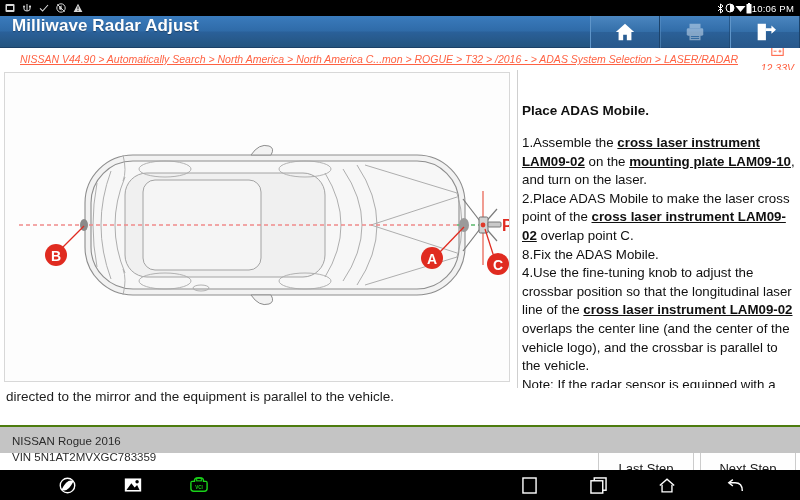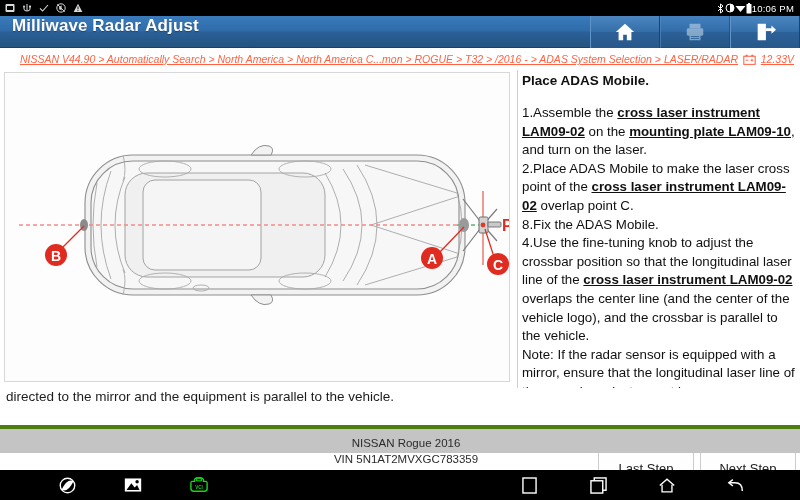--- a/index.html
+++ b/index.html
@@ -53,21 +53,21 @@
     position: absolute; left: 0; top: 48px; width: 800px; height: 22px;
     background: #ffffff;
     display: flex; align-items: center;
     color: #ff6243; font-size: 10.5px; font-style: italic;
     white-space: nowrap; overflow: hidden;
     padding-left: 20px;
     text-decoration: underline;
   }
   #breadcrumb-path { flex: 0 1 auto; overflow: hidden; text-overflow: clip; }
   #breadcrumb-right {
-    margin-left: auto; display: flex; align-items: center; gap: 5px; padding-right: 6px;
+    margin-left: auto; display: flex; align-items: center; gap: 5px; padding-right: 6px; flex-direction: column;
   }
   #voltage { color: #ff6243; font-size: 10.5px; font-style: italic; }
 
   
   #main {
     position: absolute; left: 0; top: 70px; width: 800px; height: 350px;
     background: #ffffff;
   }
 
   
@@ -85,21 +85,21 @@
   
   #text-panel {
     position: absolute; left: 517px; top: 0px; width: 283px; height: 318px;
     background: #ffffff;
     overflow: hidden;
     border-left: 1px solid #cfcfcf;
     padding: 0 2px 0 4px;
   }
   #instr-title {
     font-size: 13.5px; font-weight: bold; color: #101010;
-    line-height: 19px; padding-top: 1px;
+    line-height: 19px; padding-top: 1px; margin-top: 30px;
   }
   #instr-body {
     font-size: 13.3px; color: #101010; line-height: 18.6px;
     padding-top: 14px;
   }
   #instr-body .b { font-weight: bold; text-decoration: underline; }
   #instr-body p { margin: 0; }
 
   
   #step-buttons {
@@ -109,23 +109,22 @@
   .step-btn {
     width: 96px; height: 36px;
     background: #fefefe; border: 1px solid #cccccc;
     display: flex; align-items: center; justify-content: center;
     font-size: 13px; color: #202020;
   }
 
   
   #footer {
     position: absolute; left: 0; top: 425px; width: 800px; height: 28px;
-    background: #c4c4c4; border-top: 4px solid #4d7c0f;
+    background: #c4c4c4; border-top: 2px solid #4d7c0f;
     padding: 6px 0 0 12px;
-    text-align: center;
   }
   .footer-line { font-size: 11.5px; color: #2b2b2b; line-height: 16px; }
 
   
   #navbar {
     position: absolute; left: 0; top: 470px; width: 800px; height: 30px;
     background: #000000;
     display: flex; align-items: center;
   }
   #nav-left { display: flex; align-items: center; gap: 42px; padding-left: 55px; }

